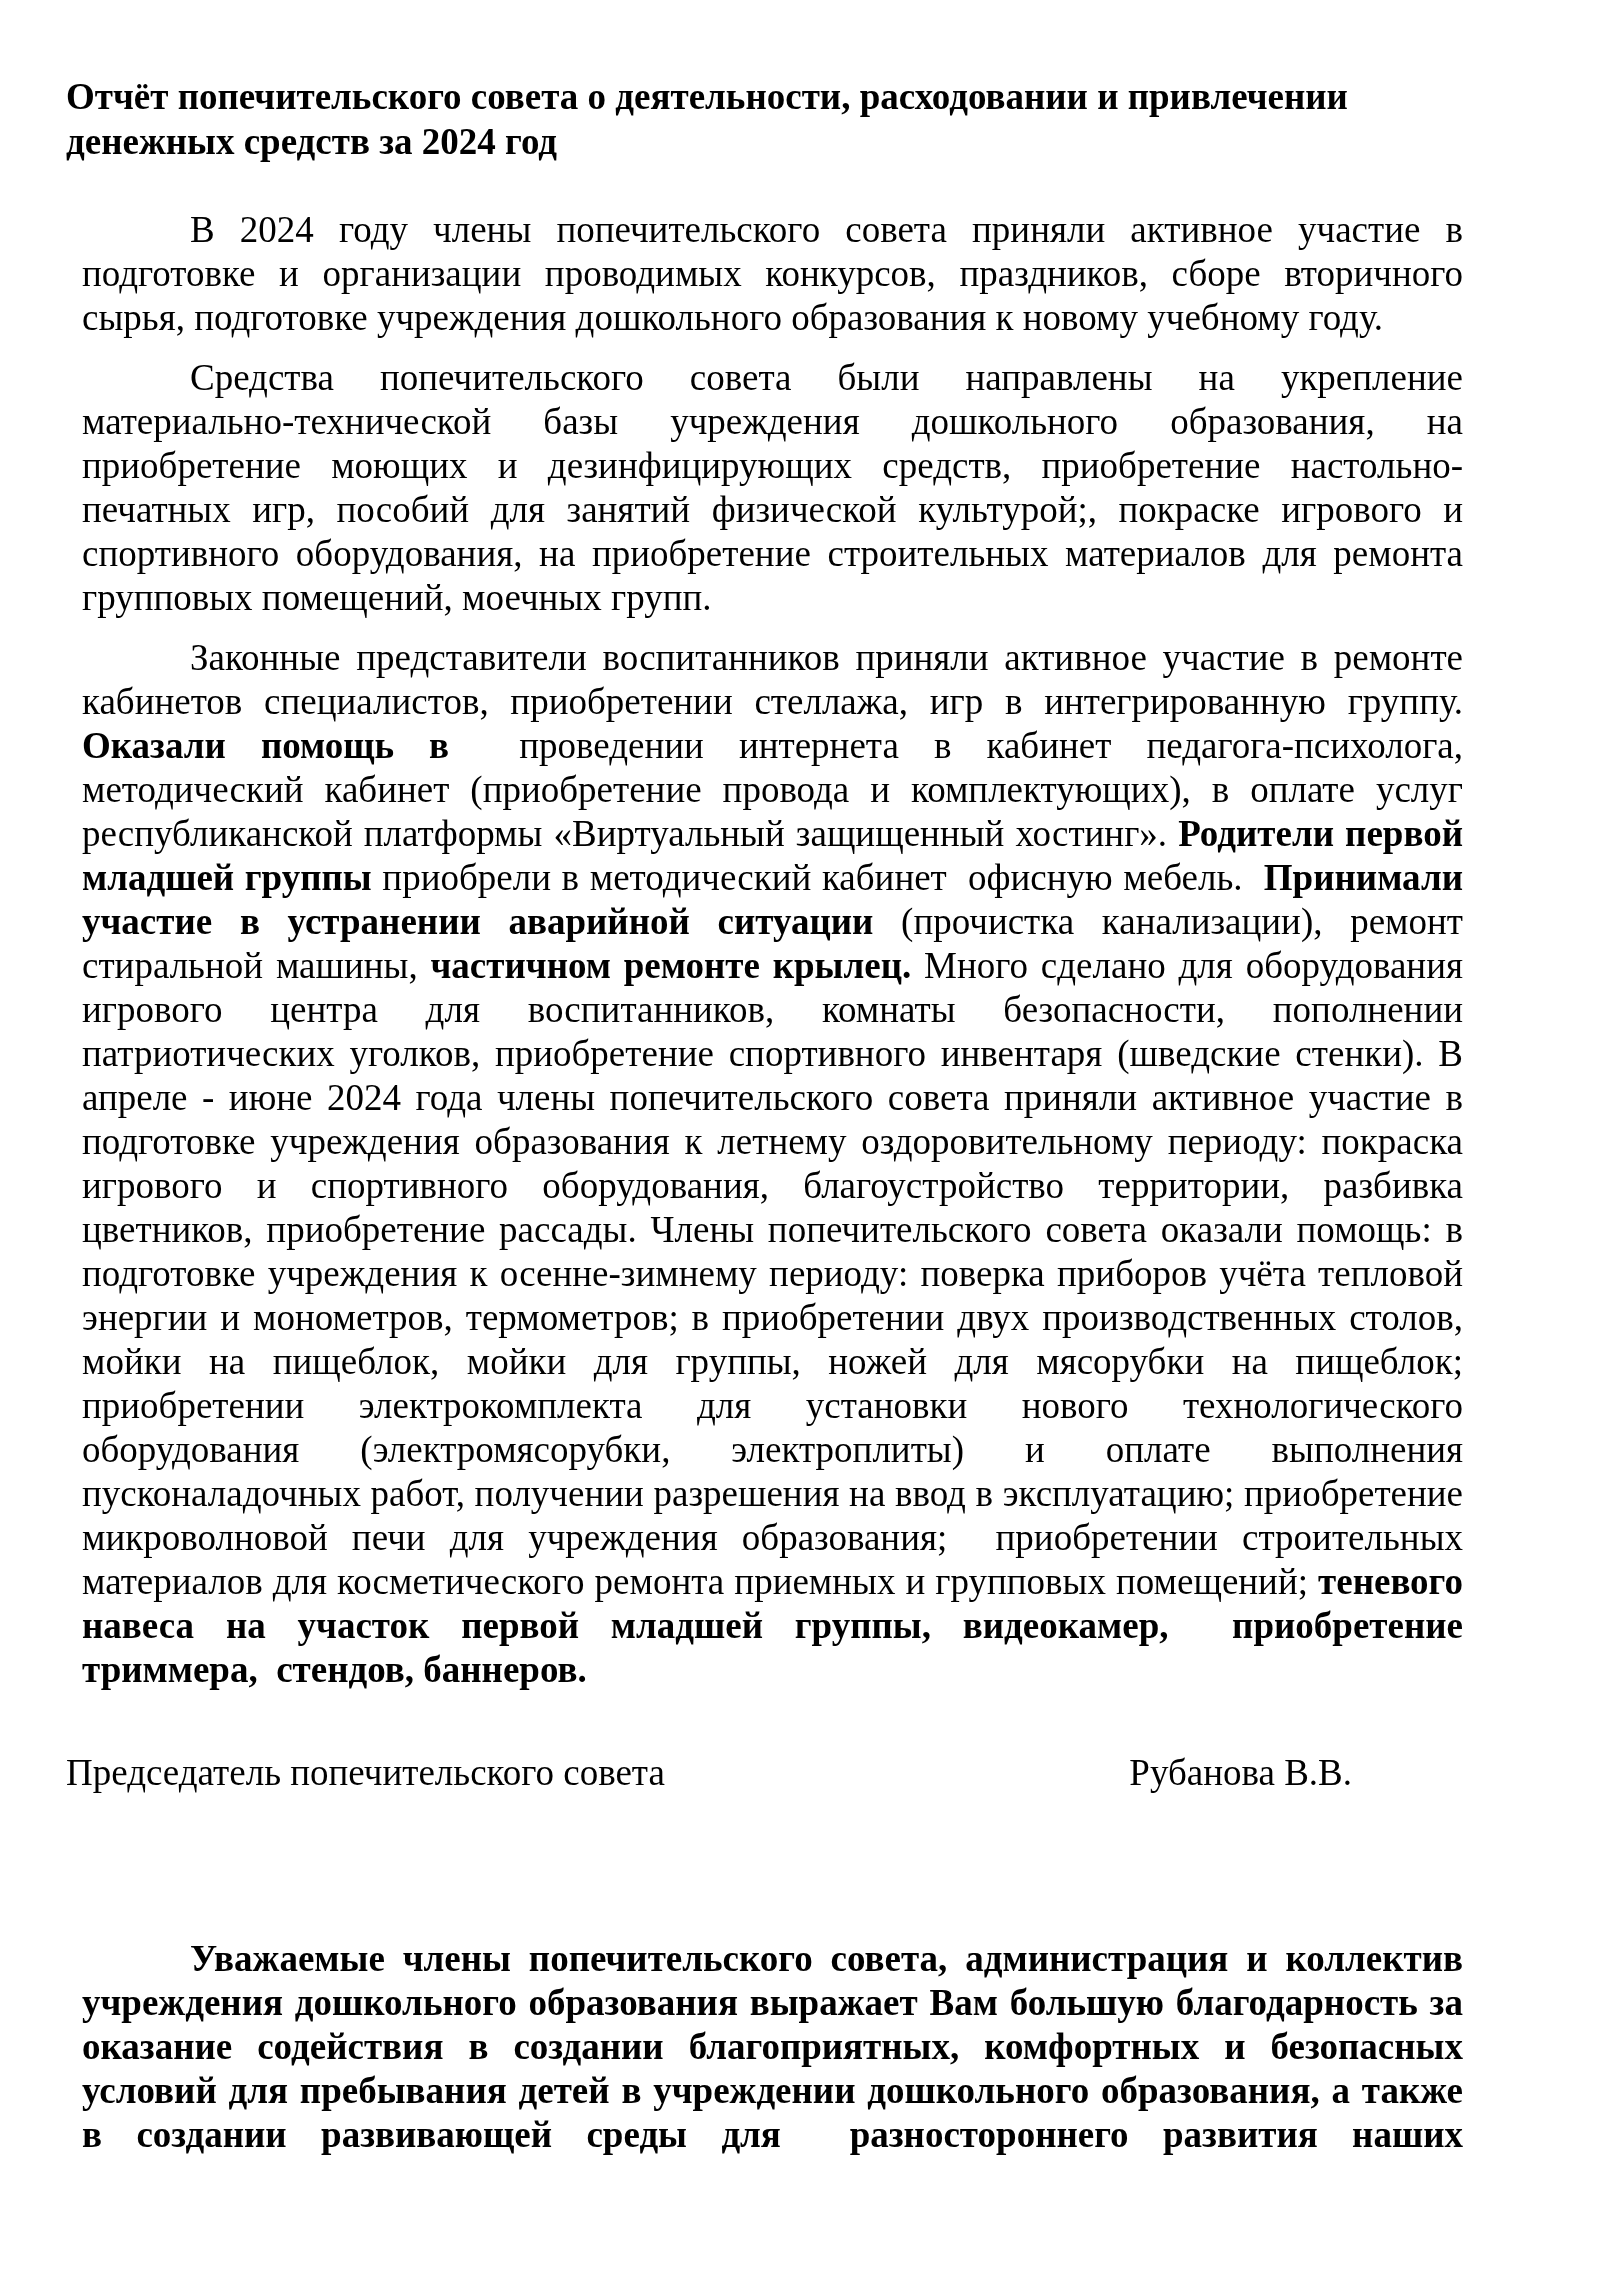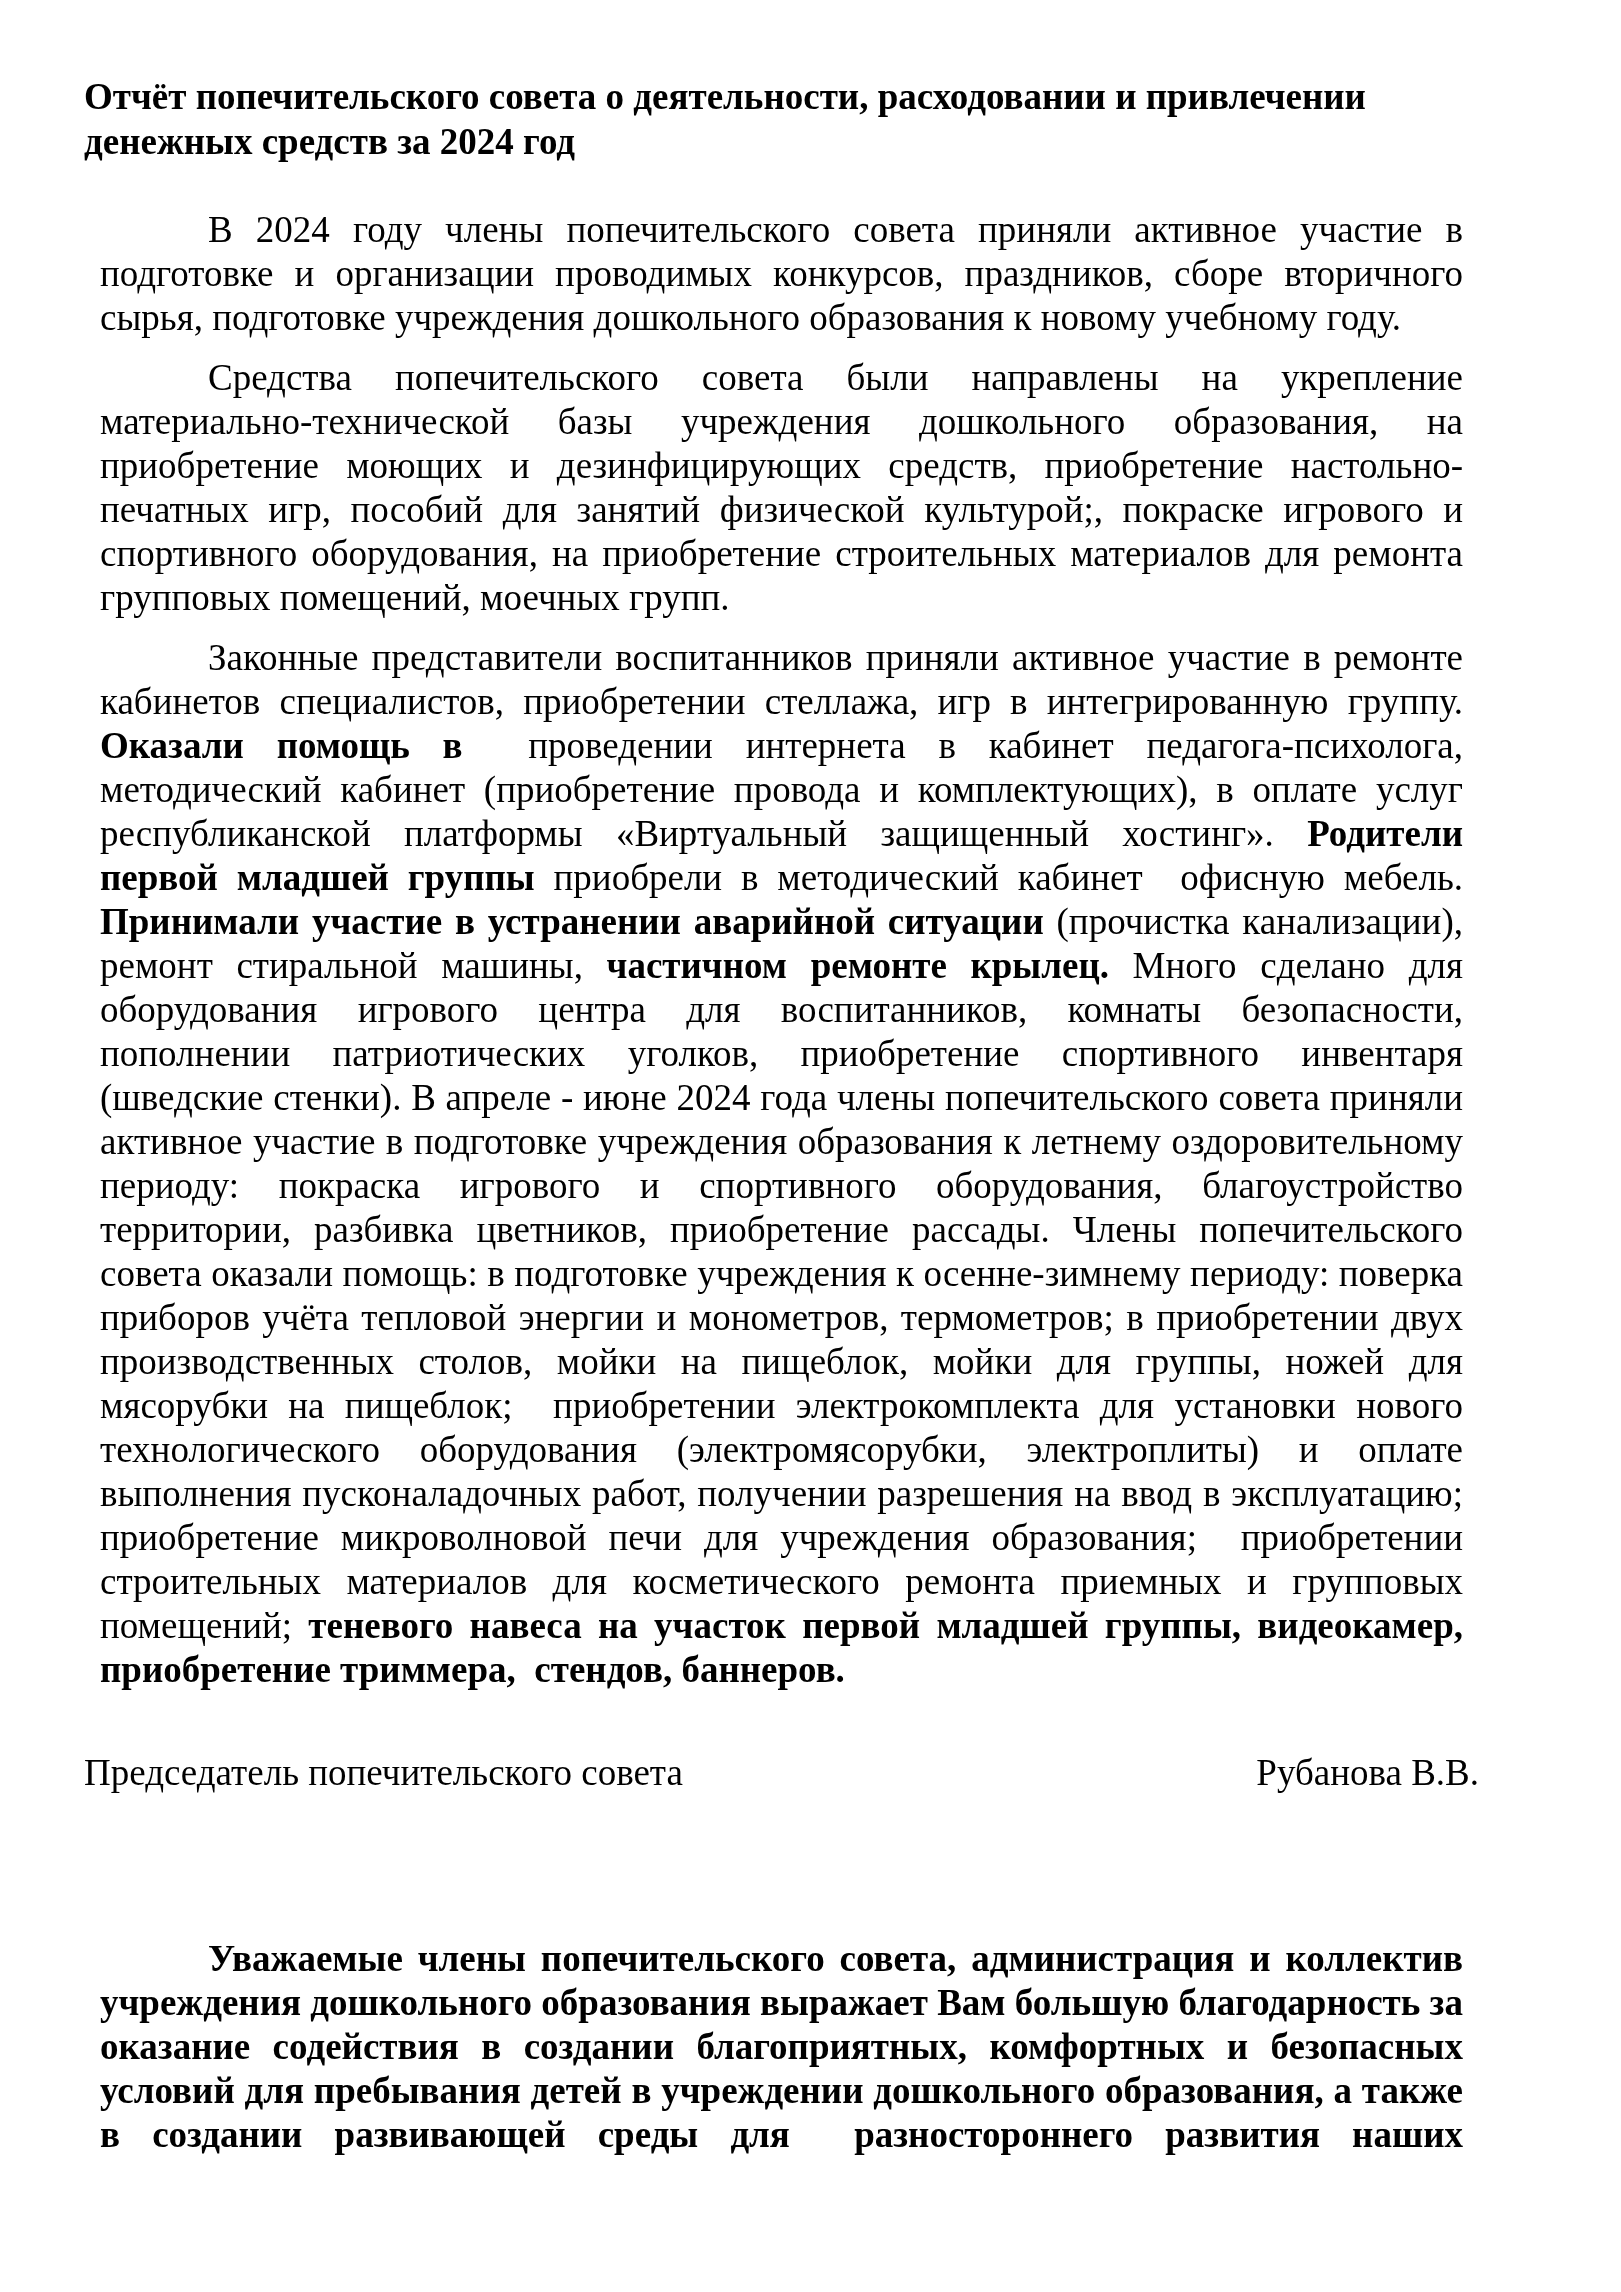--- a/index.html
+++ b/index.html
@@ -6,21 +6,21 @@
     margin: 0;
     padding: 0;
     background: #ffffff;
   }
   .page {
     position: relative;
     width: 1621px;
     height: 2165px;
     box-sizing: border-box;
     background: #ffffff;
-    padding: 74px 142px 39px 84px;
+    padding: 74px 142px 39px 66px;
     font-family: "Liberation Serif", "DejaVu Serif", serif;
     font-size: 37px;
     line-height: 44px;
     color: #000000;
     overflow: hidden;
   }
   .title {
     margin: 0 0 44px 0;
     font-size: 37px;
     line-height: 45px;
@@ -36,20 +36,21 @@
   .b {
     font-weight: 700;
   }
   .signature {
     display: flex;
     justify-content: space-between;
     align-items: baseline;
     margin: 59px 0 142px 0;
   }
   .signature .sig-name {
+    margin-right: 127px;
   }
   .closing-wrap .para {
     font-weight: 700;
   }
 </style>
 </head>
 <body>
 
 <div class="page">
 

